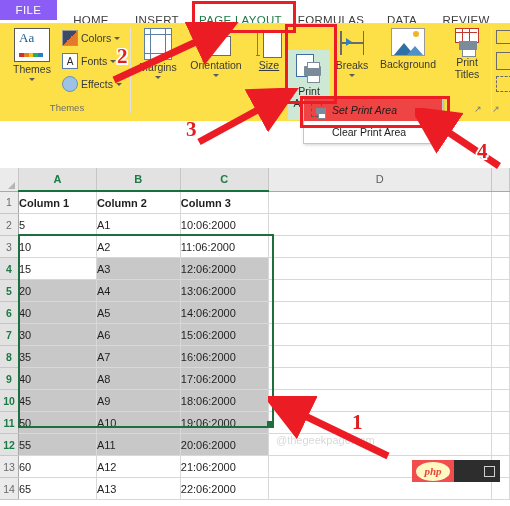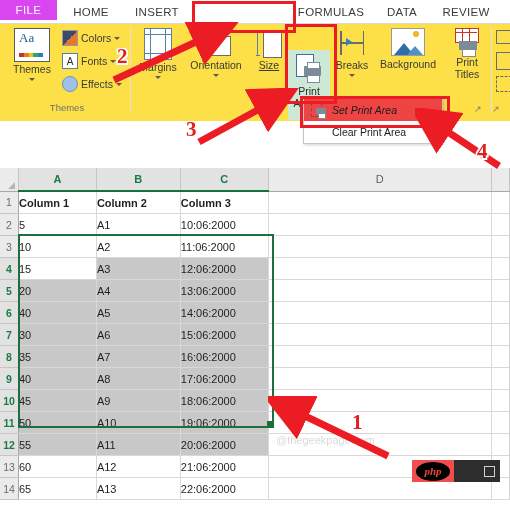--- a/index.html
+++ b/index.html
@@ -7,23 +7,23 @@
     width:510px;height:506px;overflow:hidden;
     font-family:"Liberation Sans", sans-serif;
     background:#ffffff;
     position:relative;
     -webkit-font-smoothing:antialiased;
   }
   #app{position:relative;width:510px;height:506px;overflow:hidden;background:#fff;}
 
   
   .tabstrip{position:absolute;left:0;top:0;width:510px;height:24px;background:#ffffff;}
-  .tab-file{position:absolute;left:0;top:0;width:57px;height:20px;background:#d946ef;
+  .tab-file{position:absolute;left:0;top:0;width:57px;height:20px;background:#8b5cf6;
             color:#fff;font-size:11.5px;letter-spacing:.4px;display:flex;align-items:center;justify-content:center;}
-  .tab{position:absolute;top:0;height:24px;display:flex;align-items:center;justify-content:center;
+  .tab{position:absolute;top:8px;height:24px;display:flex;align-items:center;justify-content:center;
        font-size:11.5px;color:#3b3b3b;letter-spacing:.3px;white-space:nowrap;}
   .tab.active{color:#1b7a45;}
   .tab-underline{position:absolute;left:0;top:23px;width:510px;height:1px;background:#d9d9d9;}
 
   
   .ribbon{position:absolute;left:0;top:24px;width:510px;height:97px;background:#fde047;}
   .rb-sep{position:absolute;top:3px;width:1px;height:86px;background:#e2e2e2;}
   .grp-label{position:absolute;font-size:9.5px;color:#6d6d6d;text-align:center;}
   .ribbon-bottom{position:absolute;left:0;top:120px;width:510px;height:1px;background:#d4d4d4;}
 
@@ -87,21 +87,21 @@
   .sel-border{position:absolute;border:2px solid #1d6f3d;pointer-events:none;z-index:8;}
   .sel-handle{position:absolute;width:5px;height:5px;background:#1d6f3d;z-index:9;}
 
   
   .watermark{position:absolute;left:276px;top:266px;font-size:11px;color:#d9d9d9;z-index:6;
              font-family:"Liberation Sans",sans-serif;white-space:nowrap;}
 
   
   .php-badge{position:absolute;left:412px;top:460px;width:42px;height:22px;background:#f04e4e;
              display:flex;align-items:center;justify-content:center;z-index:20;}
-  .php-oval{width:34px;height:19px;background:#000000;border-radius:50%;display:flex;
+  .php-oval{width:34px;height:19px;background:#fef9c3;border-radius:50%;display:flex;
             align-items:center;justify-content:center;font-size:11px;font-style:italic;
             font-weight:bold;color:#e8453c;font-family:"Liberation Serif",serif;}
   .php-dark{position:absolute;left:454px;top:460px;width:46px;height:22px;background:#2d2d2d;z-index:20;}
   .php-dark:after{content:"";position:absolute;right:5px;top:6px;width:9px;height:9px;
                   border:1.5px solid #cfcfcf;}
 
   
   .ann{position:absolute;z-index:40;pointer-events:none;}
   .annnum{position:absolute;z-index:45;font-family:"Liberation Serif",serif;font-weight:bold;
           color:#e02020;font-size:21px;
@@ -116,20 +116,23 @@
 
   <div class="tabstrip">
     <div class="tab-file">
       <span>FILE</span>
     </div>
     <div class="tab" style="left:62px;width:58px;">
       <span>HOME</span>
     </div>
     <div class="tab" style="left:128px;width:58px;">
       <span>INSERT</span>
+    </div>
+    <div class="tab active" style="left:194px;width:93px;">
+      <span>PAGE LAYOUT</span>
     </div>
     <div class="tab" style="left:294px;width:74px;">
       <span>FORMULAS</span>
     </div>
     <div class="tab" style="left:378px;width:48px;">
       <span>DATA</span>
     </div>
     <div class="tab" style="left:434px;width:64px;">
       <span>REVIEW</span>
     </div>

